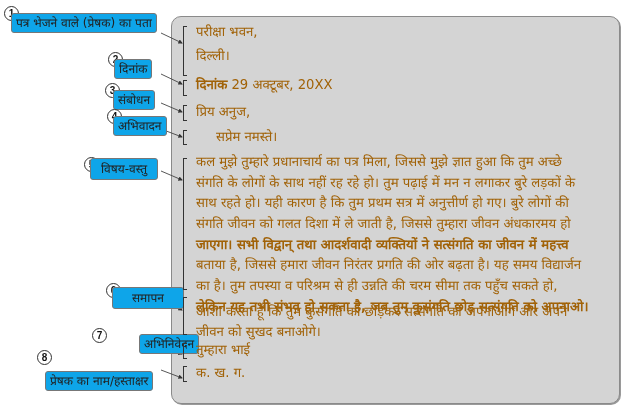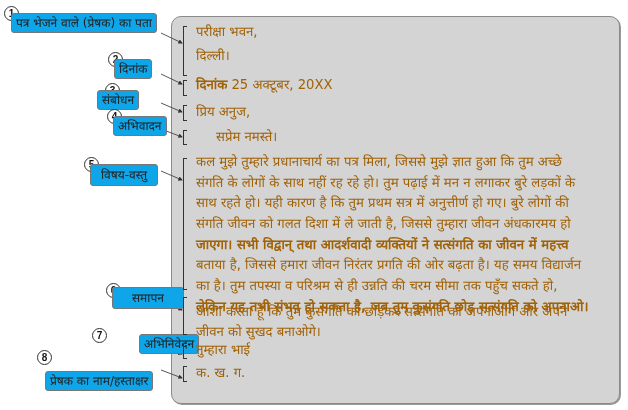--- a/index.html
+++ b/index.html
@@ -68,29 +68,29 @@
 <div>
   <span class="num" style="left:4px;top:6px;">1</span>
   <span class="label" style="left:11px;top:13px;">पत्र भेजने वाले (प्रेषक) का पता</span>
 </div>
 <div>
   <span class="num" style="left:108px;top:52px;">2</span>
   <span class="label" style="left:114px;top:59px;">दिनांक</span>
 </div>
 <div>
   <span class="num" style="left:105px;top:83px;">3</span>
-  <span class="label" style="left:97px;top:90px;">संबोधन</span>
+  <span class="label" style="left:113px;top:90px;">संबोधन</span>
 </div>
 <div>
   <span class="num" style="left:107px;top:109px;">4</span>
   <span class="label" style="left:113px;top:116px;">अभिवादन</span>
 </div>
 <div>
   <span class="num" style="left:84px;top:157px;">5</span>
-  <span class="label" style="left:90px;top:164px;padding:2px 10px;">विषय-वस्तु</span>
+  <span class="label" style="left:90px;top:158px;padding:2px 10px;">विषय-वस्तु</span>
 </div>
 <div>
   <span class="num" style="left:106px;top:283px;">6</span>
   <span class="label" style="left:112px;top:287px;padding:2px 19px;">समापन</span>
 </div>
 <div>
   <span class="num" style="left:92px;top:328px;">7</span>
   <span class="label" style="left:99px;top:334px;margin-left:40px;">अभिनिवेदन</span>
 </div>
 <div>
@@ -102,21 +102,21 @@
 <div class="bracket" style="left:183px;top:80px;height:16px;"></div>
 <div class="bracket" style="left:183px;top:105px;height:16px;"></div>
 <div class="bracket" style="left:183px;top:130px;height:15px;"></div>
 <div class="bracket" style="left:183px;top:158px;height:132px;"></div>
 <div class="bracket" style="left:183px;top:297px;height:38px;"></div>
 <div class="bracket" style="left:183px;top:343px;height:16px;"></div>
 <div class="bracket" style="left:183px;top:366px;height:16px;"></div>
 
 <div class="line" style="left:196px;top:22px;">परीक्षा भवन,</div>
 <div class="line" style="left:196px;top:46px;">दिल्ली।</div>
-<div class="line" style="left:196px;top:75px;"><span class="bold">दिनांक</span><span> 25 अक्टूबर, 20XX</span></div>
+<div class="line" style="left:196px;top:75px;"><span class="bold">दिनांक</span><span> 29 अक्टूबर, 20XX</span></div>
 <div class="line" style="left:196px;top:102px;">प्रिय अनुज,</div>
 <div class="line" style="left:196px;top:127px;margin-left:20px;">सप्रेम नमस्ते।</div>
 
 <div>
   <div class="line" style="left:196px;top:152px;">कल मुझे तुम्हारे प्रधानाचार्य का पत्र मिला, जिससे मुझे ज्ञात हुआ कि तुम अच्छे</div>
   <div class="line" style="left:196px;top:173px;">संगति के लोगों के साथ नहीं रह रहे हो। तुम पढ़ाई में मन न लगाकर बुरे लड़कों के</div>
   <div class="line" style="left:196px;top:193px;">साथ रहते हो। यही कारण है कि तुम प्रथम सत्र में अनुत्तीर्ण हो गए। बुरे लोगों की</div>
   <div class="line" style="left:196px;top:214px;">संगति जीवन को गलत दिशा में ले जाती है, जिससे तुम्हारा जीवन अंधकारमय हो</div>
   <div class="line" style="left:196px;top:235px;font-weight:bold;">जाएगा। सभी विद्वान् तथा आदर्शवादी व्यक्तियों ने सत्संगति का जीवन में महत्त्व</div>
   <div class="line" style="left:196px;top:255px;text-align:right;">बताया है, जिससे हमारा जीवन निरंतर प्रगति की ओर बढ़ता है। यह समय विद्यार्जन</div>

